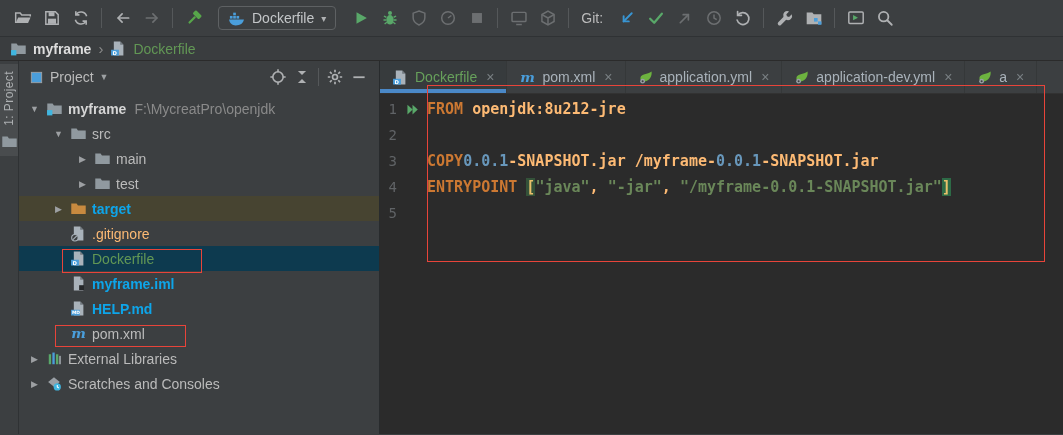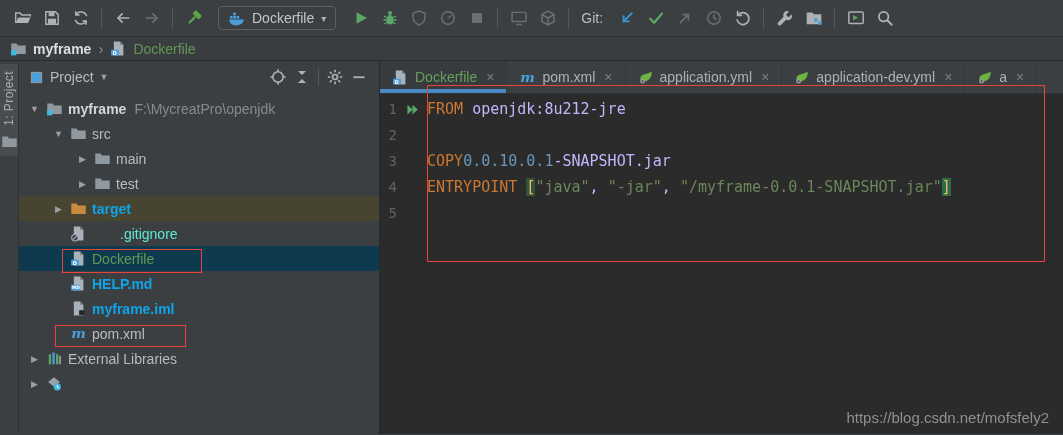--- a/index.html
+++ b/index.html
@@ -52,44 +52,44 @@
 
   #tree { padding-top:3px; flex:1; overflow:hidden; }
   .tree-row { height:25px; display:flex; align-items:center; white-space:nowrap; }
   .arrow { width:19px; min-width:19px; text-align:center; font-size:9px; color:#9DA0A3; }
   .t-ico { width:18px; min-width:18px; height:17px; margin:0 5px 0 1px;
     display:flex; align-items:center; justify-content:center; }
   .extra { color:#8A8A8A; margin-left:8px; }
   .lbl.bold { font-weight:bold; color:#D5D5D5; }
   .c-default { color:#BBBBBB; }
   .c-olive { color:#0ea5e9;font-weight:bold; }
-  .c-unversioned { color:#5eead4;margin-left:28px; }
+  .c-unversioned { color:#fdba74; }
   .c-green { color:#629755; }
   .row-selected { background:#0D3A4F; }
   .row-excluded { background:#474431; }
 
   
   #editor { flex:1; min-width:0; display:flex; flex-direction:column; background:#2B2B2B; position:relative; }
   #tabbar { height:33px; background:#3C3F41; border-bottom:1px solid #323232; display:flex; overflow:hidden; }
   .tab { display:flex; align-items:center; gap:6px; padding:0 12px; color:#A9B2BA;
     border-right:1px solid #353839; position:relative; flex:none; }
   .tab.active { background:#373B3D; }
   .tab.active::after { content:""; position:absolute; left:0; right:0; bottom:0; height:4px; background:#4A88C7; }
   .tab-lbl.green { color:#67A05B; }
   .tab-close { color:#7A8084; font-size:14px; margin-left:3px; }
 
   #code-wrap { display:flex; flex:1; padding-top:2px;
     font-family:"DejaVu Sans Mono", monospace; font-size:15px; }
   #gutter { width:47px; min-width:47px; color:#606366; }
   .g-row { height:26px; display:flex; align-items:center; padding-left:7px; gap:8px; font-size:14px; }
   .g-num { width:10px; text-align:right; }
-  #code { flex:1; min-width:0; }
+  #code { flex:1; min-width:0;font-weight:bold; }
   .code-line { height:26px; display:flex; align-items:center; white-space:pre; }
   .tk-kw { color:#CC7832; }
-  .tk-pl { color:#c4b5fd; }
+  .tk-pl { color:#fdba74; }
   .tk-num { color:#6897BB; }
   .tk-str { color:#6A8759; }
   .tk-brk { color:#E8BF6A; background:#345239; }
   .tk-brkc { color:#E8BF6A; background:#2D6A46; }
 
   #watermark { position:absolute; right:14px; bottom:8px; color:#909090; font-size:15px; }
 
   .anno { position:absolute; border:1px solid #E8443A; z-index:20; pointer-events:none; }
 </style>
 </head>
@@ -412,36 +412,36 @@
             </svg>
           </span>
           <span class="lbl c-green">Dockerfile</span>
         </div>
         <div class="tree-row" style="padding-left: 30px;">
           <span class="arrow"></span>
           <span class="icon t-ico">
             <svg width="17" height="17" viewBox="0 0 16 16">
               <path d="M3.6 1.4h6l3 3v10.2h-9z" fill="#A9B2BA"></path>
               <path d="M9.6 1.4v3h3z" fill="#70777D"></path>
+              <rect x="8.6" y="9.6" width="4.6" height="4.6" fill="#26282A"></rect>
+            </svg>
+          </span>
+          <span class="lbl c-olive">myframe.iml</span>
+        </div>
+        <div class="tree-row" style="padding-left: 30px;">
+          <span class="arrow"></span>
+          <span class="icon t-ico">
+            <svg width="17" height="17" viewBox="0 0 16 16">
+              <path d="M3.6 1.4h6l3 3v10.2h-9z" fill="#A9B2BA"></path>
+              <path d="M9.6 1.4v3h3z" fill="#70777D"></path>
               <rect x="1" y="9.2" width="8.2" height="5.4" fill="#4A9EDB"></rect>
               <text x="1.8" y="13.5" font-size="4.2" font-weight="bold" fill="#FFFFFF" font-family="DejaVu Sans">MD</text>
             </svg>
           </span>
           <span class="lbl c-olive">HELP.md</span>
-        </div>
-        <div class="tree-row" style="padding-left: 30px;">
-          <span class="arrow"></span>
-          <span class="icon t-ico">
-            <svg width="17" height="17" viewBox="0 0 16 16">
-              <path d="M3.6 1.4h6l3 3v10.2h-9z" fill="#A9B2BA"></path>
-              <path d="M9.6 1.4v3h3z" fill="#70777D"></path>
-              <rect x="8.6" y="9.6" width="4.6" height="4.6" fill="#26282A"></rect>
-            </svg>
-          </span>
-          <span class="lbl c-olive">myframe.iml</span>
         </div>
         <div class="tree-row" style="padding-left: 30px;">
           <span class="arrow"></span>
           <span class="icon t-ico">
             <svg width="17" height="17" viewBox="0 0 16 16">
               <text x="1.2" y="12.5" font-size="13" font-style="italic" font-weight="bold" fill="#4A9EDB" font-family="DejaVu Serif">m</text>
             </svg>
           </span>
           <span class="lbl c-default">pom.xml</span>
         </div>
@@ -459,20 +459,21 @@
         </div>
         <div class="tree-row" style="padding-left: 6px;">
           <span class="arrow">▶</span>
           <span class="icon t-ico">
             <svg width="17" height="17" viewBox="0 0 16 16">
               <path d="M2 6.5L7.5 2l5.5 4.5-5.5 4.5z" fill="#9AA0A6"></path>
               <circle cx="10.6" cy="11.2" r="3.4" fill="#40B6E0"></circle>
               <path d="M10.6 9.4v1.9l1.4.9" stroke="#FFFFFF" stroke-width="1" fill="none"></path>
             </svg>
           </span>
+          <span class="lbl c-default">Scratches and Consoles</span>
         </div>
       </div>
   </div>
 
   <div id="editor">
     <div id="tabbar">
         <div class="tab active">
           <span class="icon">
             <svg width="17" height="17" viewBox="0 0 16 16">
               <path d="M3.6 1.4h6l3 3v10.2h-9z" fill="#A9B2BA"></path>
@@ -547,23 +548,22 @@
           <div class="g-row">
             <span class="g-num">4</span>
           </div>
           <div class="g-row">
             <span class="g-num">5</span>
           </div>
         </div>
       <div id="code">
           <div class="code-line"><span class="tk-kw">FROM</span><span class="tk-pl"> openjdk:8u212-jre</span></div>
           <div class="code-line"></div>
-          <div class="code-line"><span class="tk-kw">COPY</span><span class="tk-num">0.0.1</span><span class="tk-num">0.0.1</span><span class="tk-pl">-SNAPSHOT.jar</span></div>
+          <div class="code-line"><span class="tk-kw">COPY</span><span class="tk-num">0.0.1</span><span class="tk-pl">-SNAPSHOT.jar /myframe-</span><span class="tk-num">0.0.1</span><span class="tk-pl">-SNAPSHOT.jar</span></div>
           <div class="code-line"><span class="tk-kw">ENTRYPOINT</span><span class="tk-pl"> </span><span class="tk-brk">[</span><span class="tk-str">"java"</span><span class="tk-pl">, </span><span class="tk-str">"-jar"</span><span class="tk-pl">, </span><span class="tk-str">"/myframe-0.0.1-SNAPSHOT.jar"</span><span class="tk-brkc">]</span></div>
         </div>
     </div>
-    <div id="watermark">https://blog.csdn.net/mofsfely2</div>
   </div>
 </div>
 
 <div class="anno" style="left: 427px; top: 85px; width: 618px; height: 177px; border-color: rgb(232, 68, 58);"></div>
 <div class="anno" style="left: 62px; top: 249px; width: 140px; height: 24px; border-color: rgb(232, 68, 58);"></div>
 <div class="anno" style="left: 55px; top: 325px; width: 131px; height: 22px; border-color: rgb(232, 68, 58);"></div>
 
 </body></html>

